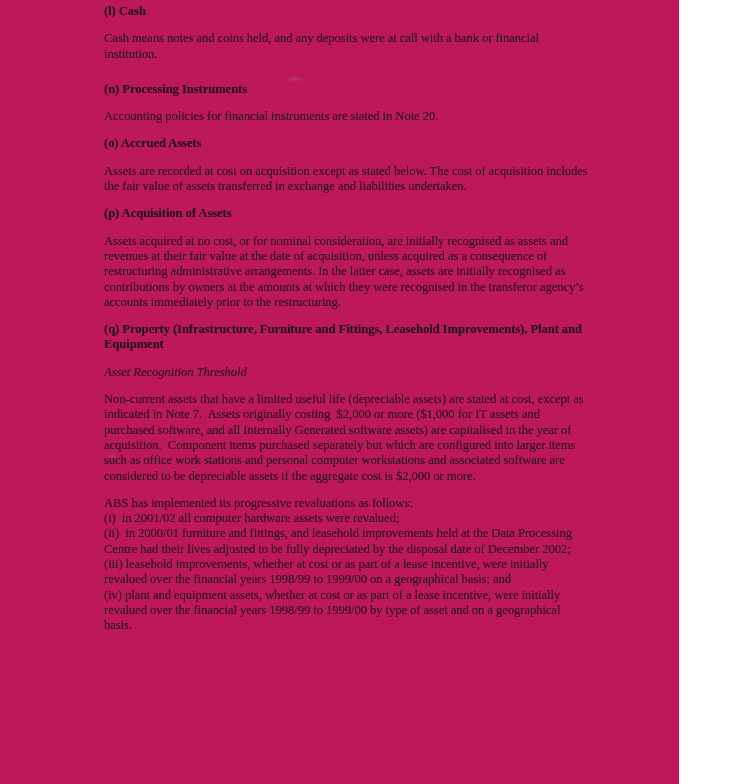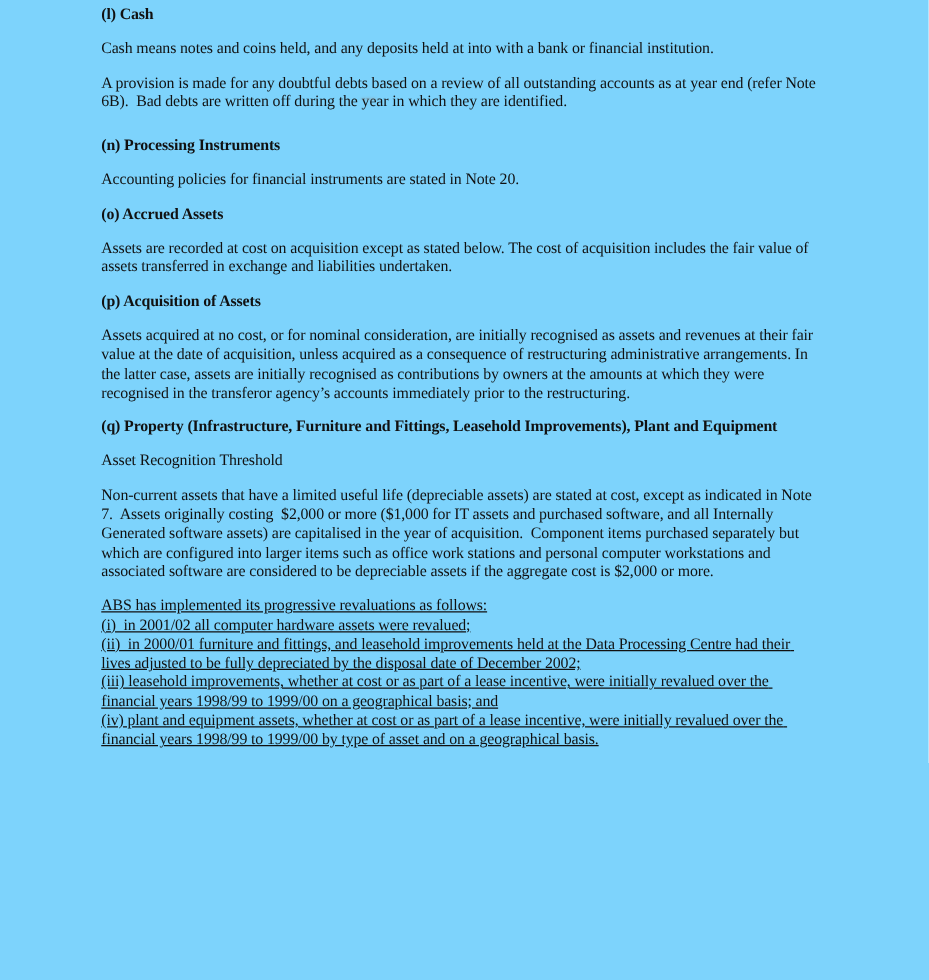--- a/index.html
+++ b/index.html
@@ -10,65 +10,64 @@
     overflow: hidden;
     background: #ffffff;
   }
   body {
     font-family: "Liberation Serif", "DejaVu Serif", serif;
     color: #111111;
   }
   .page {
     position: relative;
     box-sizing: border-box;
-    width: 743px;
+    width: 679px;
     height: 784px;
-    padding: 4px 88px 0 81px;
-    background: #7dd3fc;
+    padding: 4px 88px 0 104px;
+    background: #be185d;
   }
   .block {
     margin: 0 0 12px 0;
     font-size: 12.7px;
     line-height: 15.3px;
     white-space: pre-wrap;
     letter-spacing: -0.1px;
   }
   .heading {
     font-weight: bold;
   }
   .subheading {
+    font-style: italic;
   }
   .extra-space {
     margin-top: 20px;
   }
   .list .list-line {
     margin: 0;
-    text-decoration: underline;
   }
   
   .artifact {
     position: absolute;
     background: #9a9a9a;
     opacity: 0.35;
     border-radius: 50%;
     filter: blur(1px);
   }
   .artifact-1 { left: 288px; top: 78px; width: 14px; height: 2px; }
   .artifact-2 { left: 108px; top: 455px; width: 8px; height: 2px; }
 </style>
 </head>
 <body>
 
 <div class="page">
   <div class="artifact artifact-1"></div>
   <div class="artifact artifact-2"></div>
   <div id="doc-content">
       <div class="block heading">(l) Cash</div>
-      <div class="block paragraph">Cash means notes and coins held, and any deposits held at into with a bank or financial institution.</div>
-      <div class="block paragraph">A provision is made for any doubtful debts based on a review of all outstanding accounts as at year end (refer Note 6B).  Bad debts are written off during the year in which they are identified.</div>
+      <div class="block paragraph">Cash means notes and coins held, and any deposits were at call with a bank or financial institution.</div>
       <div class="block heading extra-space">(n) Processing Instruments</div>
       <div class="block paragraph">Accounting policies for financial instruments are stated in Note 20.</div>
       <div class="block heading">(o) Accrued Assets</div>
       <div class="block paragraph">Assets are recorded at cost on acquisition except as stated below. The cost of acquisition includes the fair value of assets transferred in exchange and liabilities undertaken.</div>
       <div class="block heading">(p) Acquisition of Assets</div>
       <div class="block paragraph">Assets acquired at no cost, or for nominal consideration, are initially recognised as assets and revenues at their fair value at the date of acquisition, unless acquired as a consequence of restructuring administrative arrangements. In the latter case, assets are initially recognised as contributions by owners at the amounts at which they were recognised in the transferor agency’s accounts immediately prior to the restructuring.</div>
       <div class="block heading">(q) Property (Infrastructure, Furniture and Fittings, Leasehold Improvements), Plant and Equipment</div>
       <div class="block subheading">Asset Recognition Threshold</div>
       <div class="block paragraph">Non-current assets that have a limited useful life (depreciable assets) are stated at cost, except as indicated in Note 7.  Assets originally costing  $2,000 or more ($1,000 for IT assets and purchased software, and all Internally Generated software assets) are capitalised in the year of acquisition.  Component items purchased separately but which are configured into larger items such as office work stations and personal computer workstations and associated software are considered to be depreciable assets if the aggregate cost is $2,000 or more.</div>
       <div class="block list"><div class="list-line">ABS has implemented its progressive revaluations as follows:</div><div class="list-line">(i)  in 2001/02 all computer hardware assets were revalued;</div><div class="list-line">(ii)  in 2000/01 furniture and fittings, and leasehold improvements held at the Data Processing Centre had their lives adjusted to be fully depreciated by the disposal date of December 2002;</div><div class="list-line">(iii) leasehold improvements, whether at cost or as part of a lease incentive, were initially revalued over the financial years 1998/99 to 1999/00 on a geographical basis; and</div><div class="list-line">(iv) plant and equipment assets, whether at cost or as part of a lease incentive, were initially revalued over the financial years 1998/99 to 1999/00 by type of asset and on a geographical basis.</div></div>

